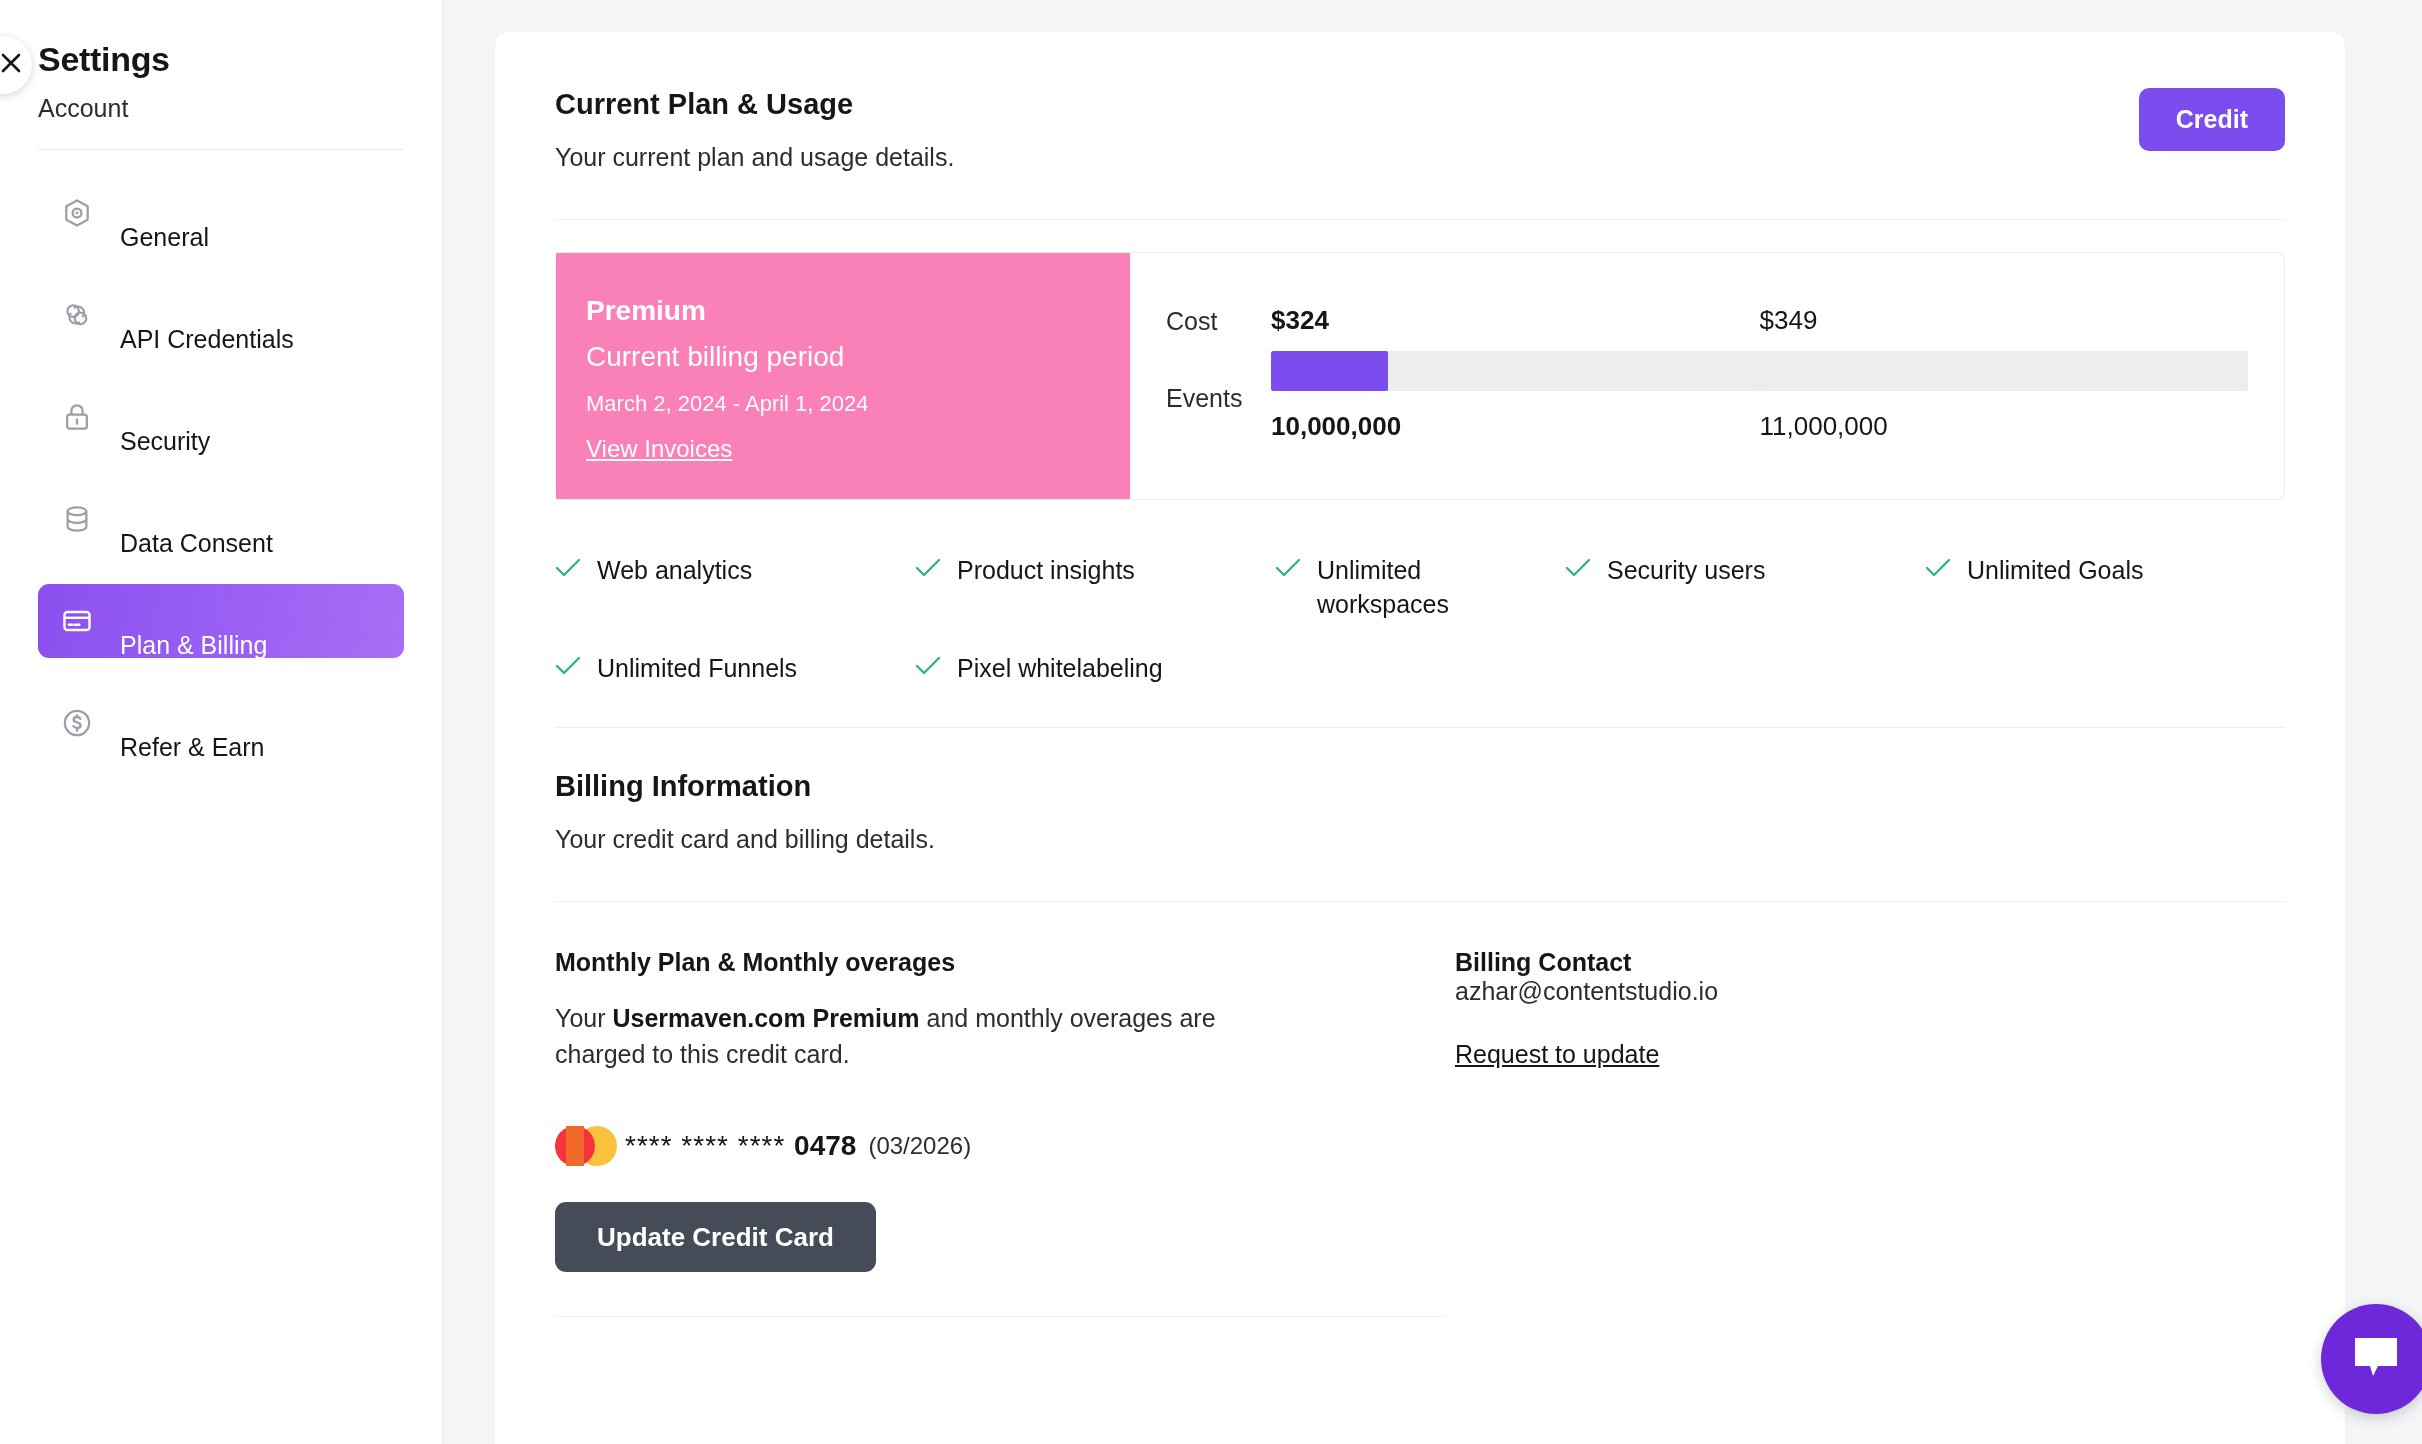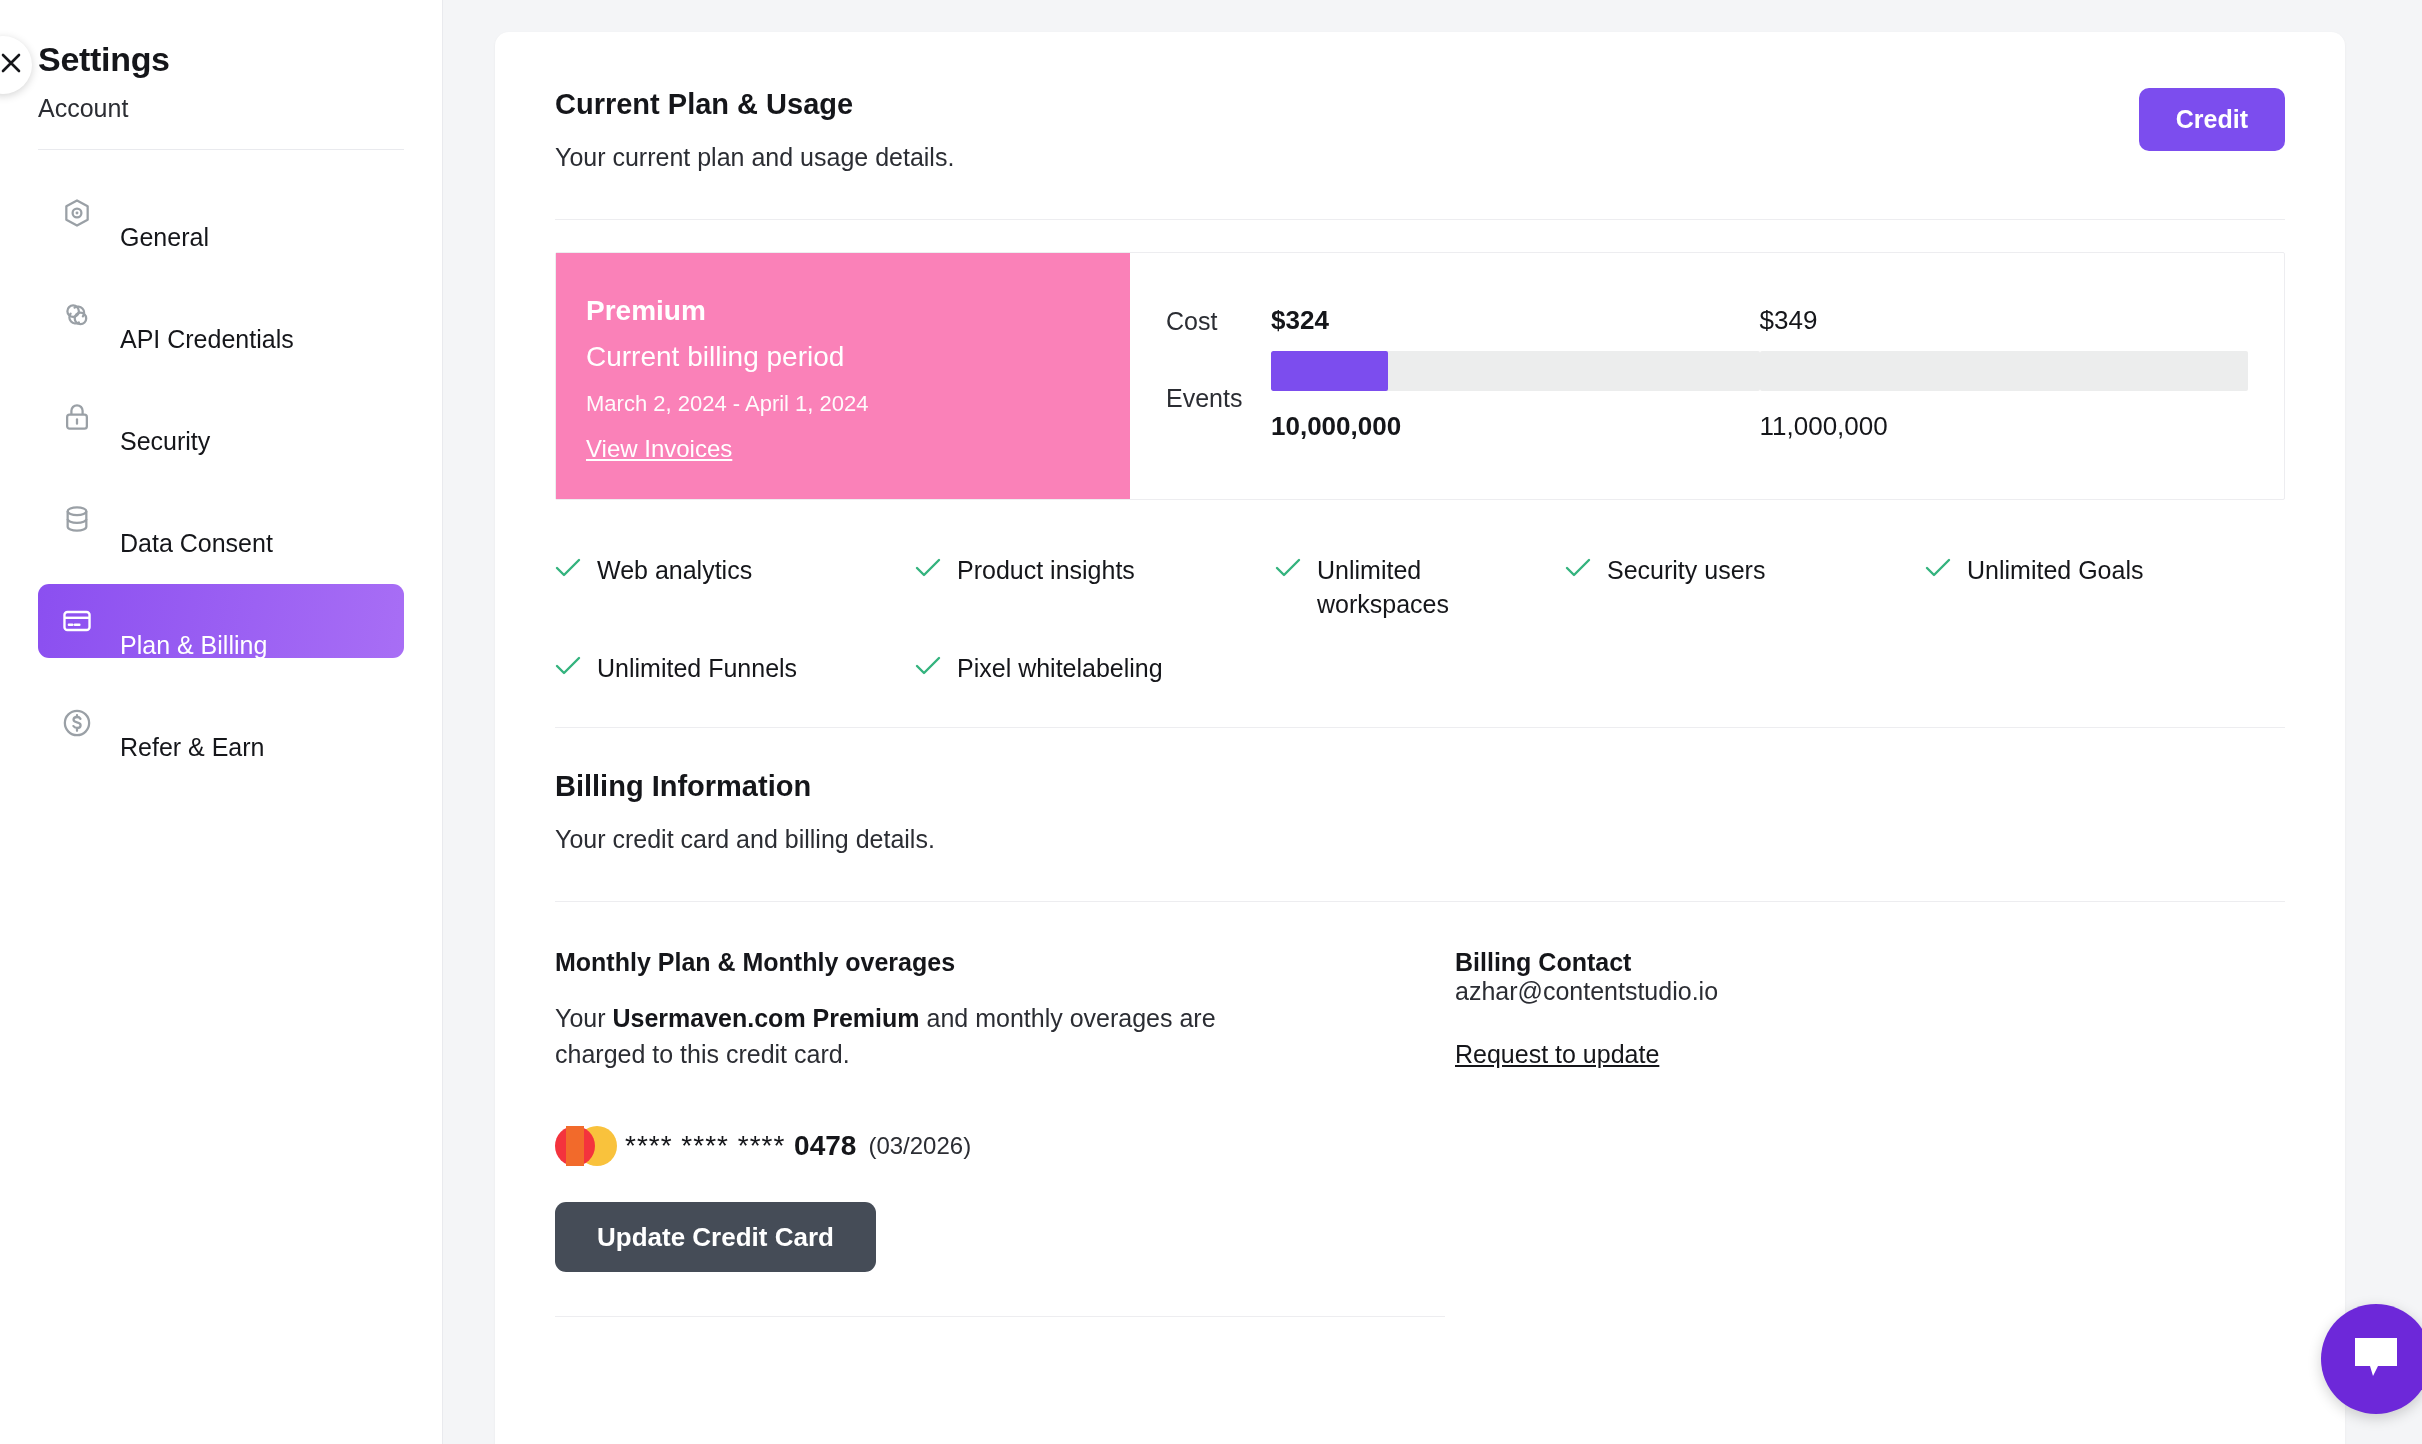--- a/index.html
+++ b/index.html
@@ -54,21 +54,21 @@
   .sec-title { font-size: 29px; font-weight:700; color:#15161a; }
   .sec-desc { font-size: 25px; color:#2b2d33; margin-top: 22px; }
   .upgrade-btn {
     background:#7c4dee; color:#fff; border:none; border-radius:10px;
     font-size:25px; font-weight:700; font-family:inherit;
     padding: 19px 37px; cursor:pointer; line-height:1;
   }
   .hr { height:1px; background:#ededf0; margin-top: 47px; }
 
   
-  .usage { display:flex; margin-top: 32px; border:1px solid #ededf0; border-radius:2px; }
+  .usage { display:flex; margin-top: 32px; border:1px solid #ededf0; border-radius:8px; }
   .plan-card {
     background:#fa81b8; color:#ffffff;
     width: 574px; flex:0 0 574px; padding: 42px 30px 36px 30px;
   }
   .plan-name { font-size:28px; font-weight:700; }
   .plan-period { font-size:28px; font-weight:400; margin-top: 14px; }
   .plan-dates { font-size:22px; margin-top: 18px; opacity:.97; }
   .plan-link { font-size:24px; margin-top: 18px; display:inline-block; text-decoration:underline; cursor:pointer; color:#fff; }
 
   .meters { flex:1; padding: 52px 36px 0 36px; display:flex; }

